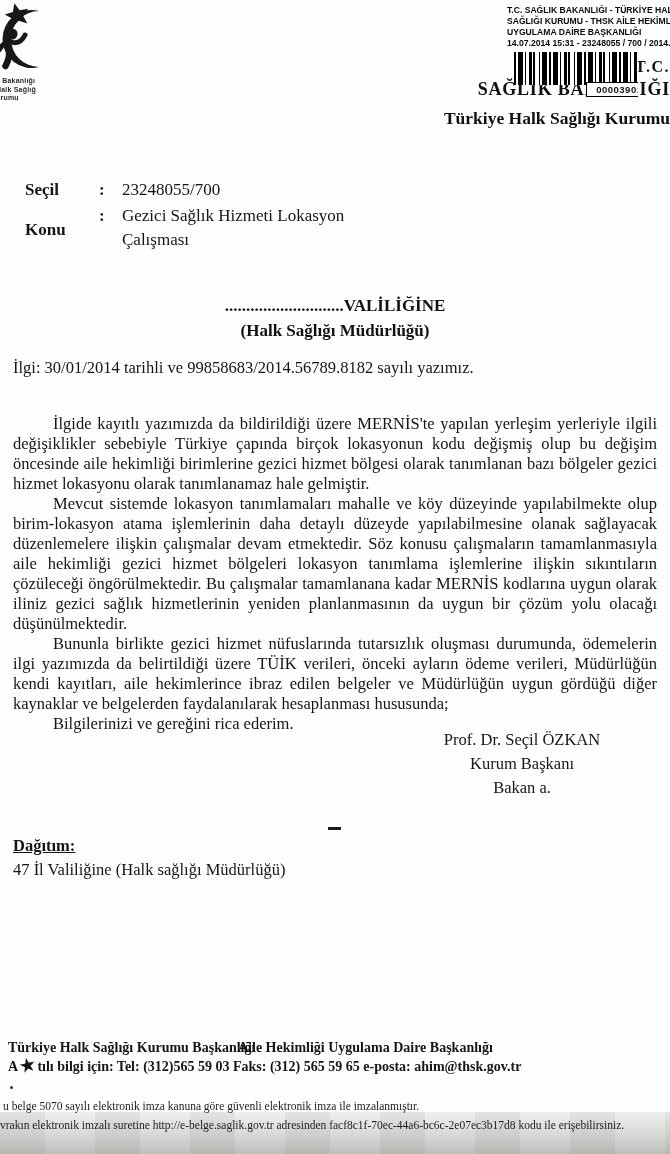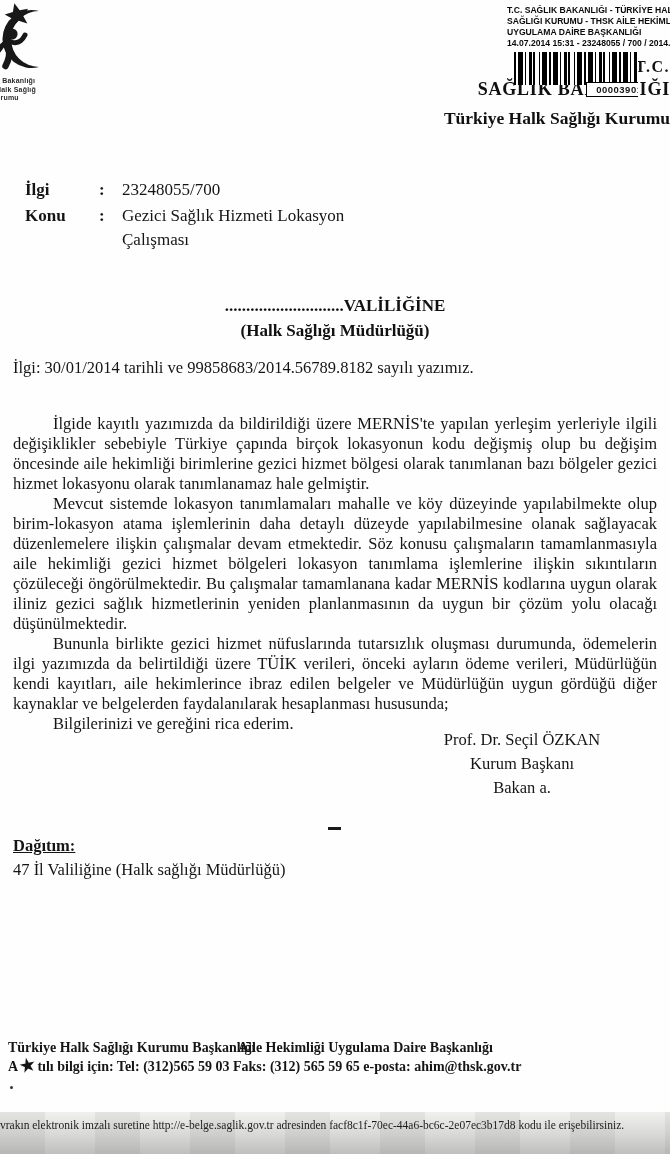--- a/index.html
+++ b/index.html
@@ -102,24 +102,24 @@
     <div>T.C. SAĞLIK BAKANLIĞI - TÜRKİYE HAL</div>
     <div>SAĞLIĞI KURUMU - THSK AİLE HEKİML</div>
     <div>UYGULAMA DAİRE BAŞKANLIĞI</div>
     <div>14.07.2014 15:31 - 23248055 / 700 / 2014.567</div>
   </div>
   <div class="barcode">
     <div class="bars"></div>
     <div class="bcnum">00003901740</div>
   </div>
 
-  <div class="abs b fs17" style="left:25px;top:180px;">İlgi</div>
+  <div class="abs b fs17" style="left:25px;top:180px;">Seçil</div>
   <div class="abs b fs17" style="left:99px;top:180px;">:</div>
   <div class="abs fs17" style="left:122px;top:180px;">23248055/700</div>
-  <div class="abs b fs17" style="left:25px;top:206px;text-align:center;">Konu</div>
+  <div class="abs b fs17" style="left:25px;top:220px;text-align:center;">Konu</div>
   <div class="abs b fs17" style="left:99px;top:206px;">:</div>
   <div class="abs fs17" style="left:122px;top:206px;">Gezici Sağlık Hizmeti Lokasyon</div>
   <div class="abs fs17" style="left:122px;top:230px;">Çalışması</div>
 
   <div class="recip" style="top:296px;">............................VALİLİĞİNE</div>
   <div class="recip" style="top:321px;">(Halk Sağlığı Müdürlüğü)</div>
 
   <div class="ilgi">İlgi: 30/01/2014 tarihli ve 99858683/2014.56789.8182 sayılı yazımız.</div>
 
   <div class="bodytext">
@@ -141,15 +141,16 @@
   <div class="dagitim-i">47 İl Valiliğine (Halk sağlığı Müdürlüğü)</div>
 
   <div class="footer1a">Türkiye Halk Sağlığı Kurumu Başkanlığı</div>
   <div class="footer1b">Aile Hekimliği Uygulama Daire Başkanlığı</div>
   <div class="footer2">
     <span>A</span><span class="blot">★</span><span>tılı bilgi için: Tel:  (312)565 59 03 Faks: (312) 565 59 65 e-posta: ahim@thsk.gov.tr</span>
   </div>
   <div class="dot-mark"></div>
 
   <div class="scan-band"></div>
+  <div class="legal1">u belge 5070 sayılı elektronik imza kanuna göre güvenli elektronik imza ile imzalanmıştır.</div>
   <div class="legal2">vrakın elektronik imzalı suretine http://e-belge.saglik.gov.tr adresinden facf8c1f-70ec-44a6-bc6c-2e07ec3b17d8 kodu ile erişebilirsiniz.</div>
 
 </div>
 
 </body></html>

